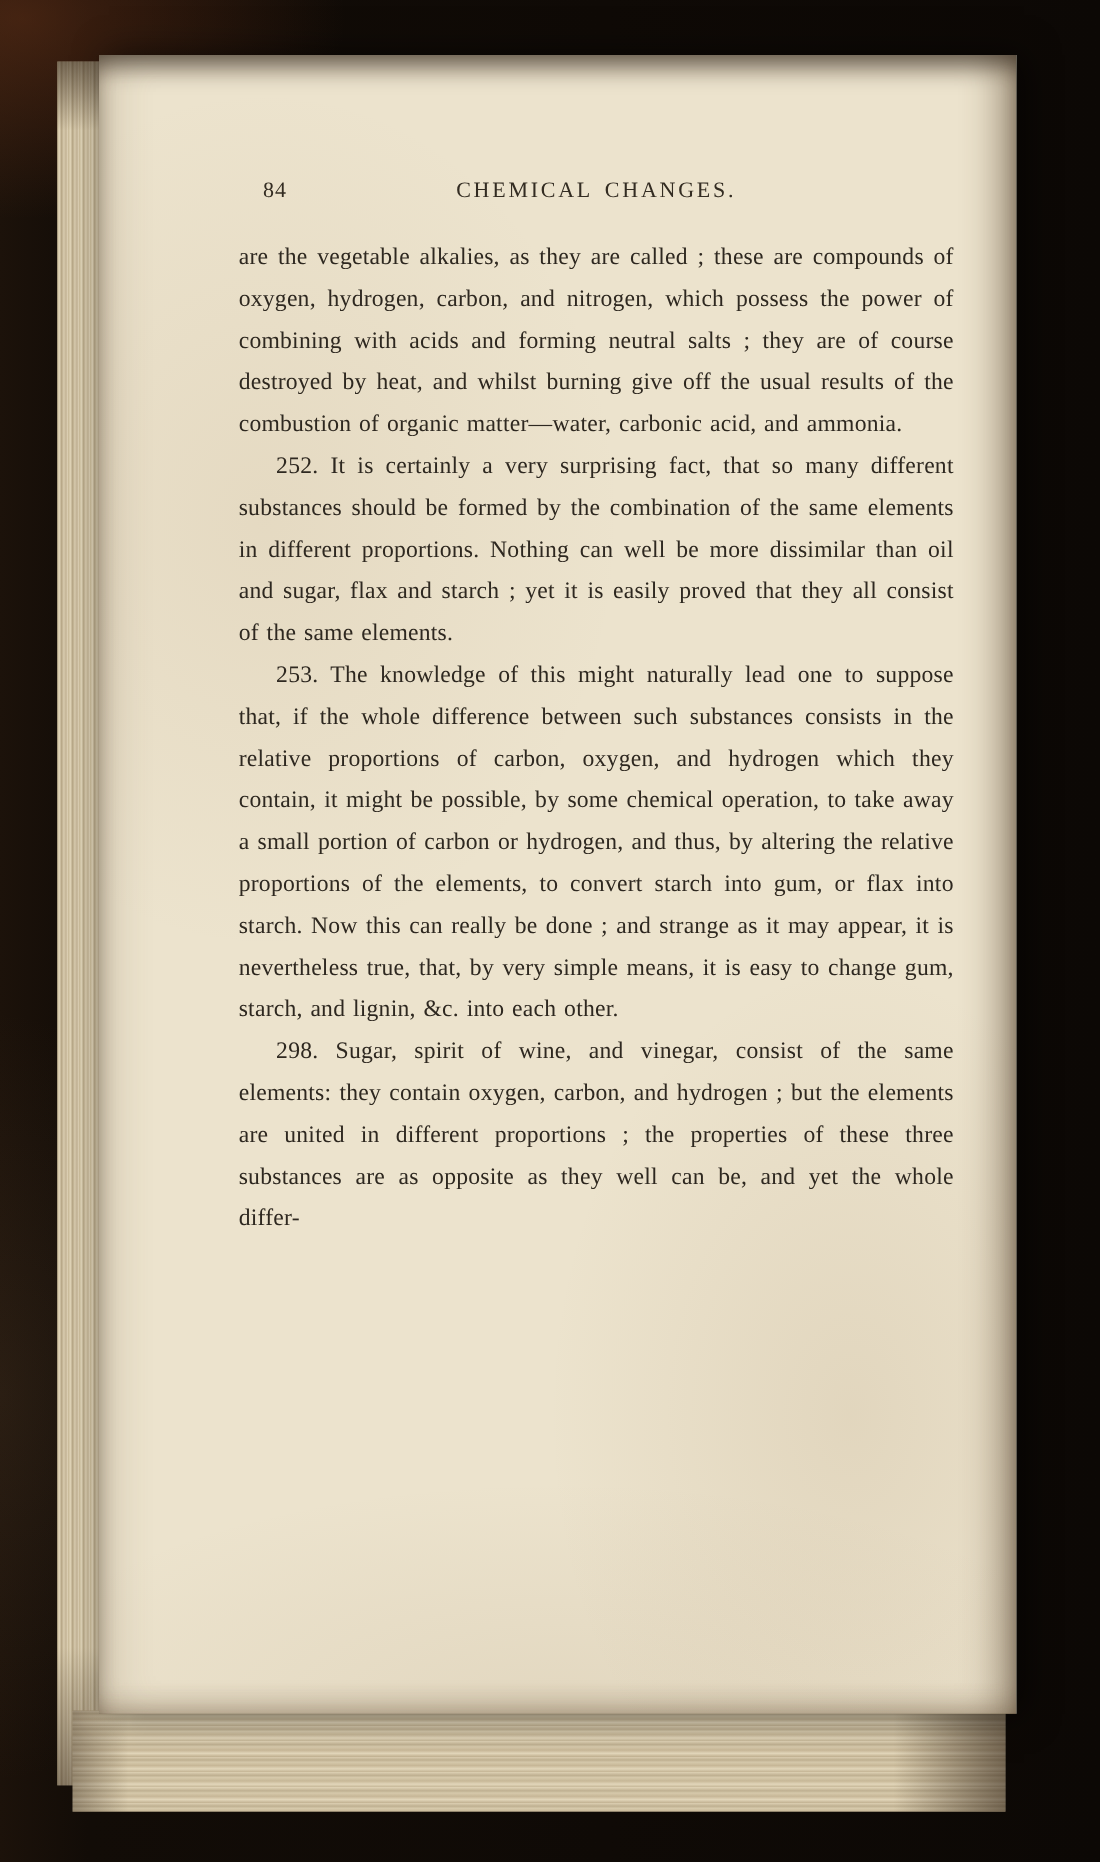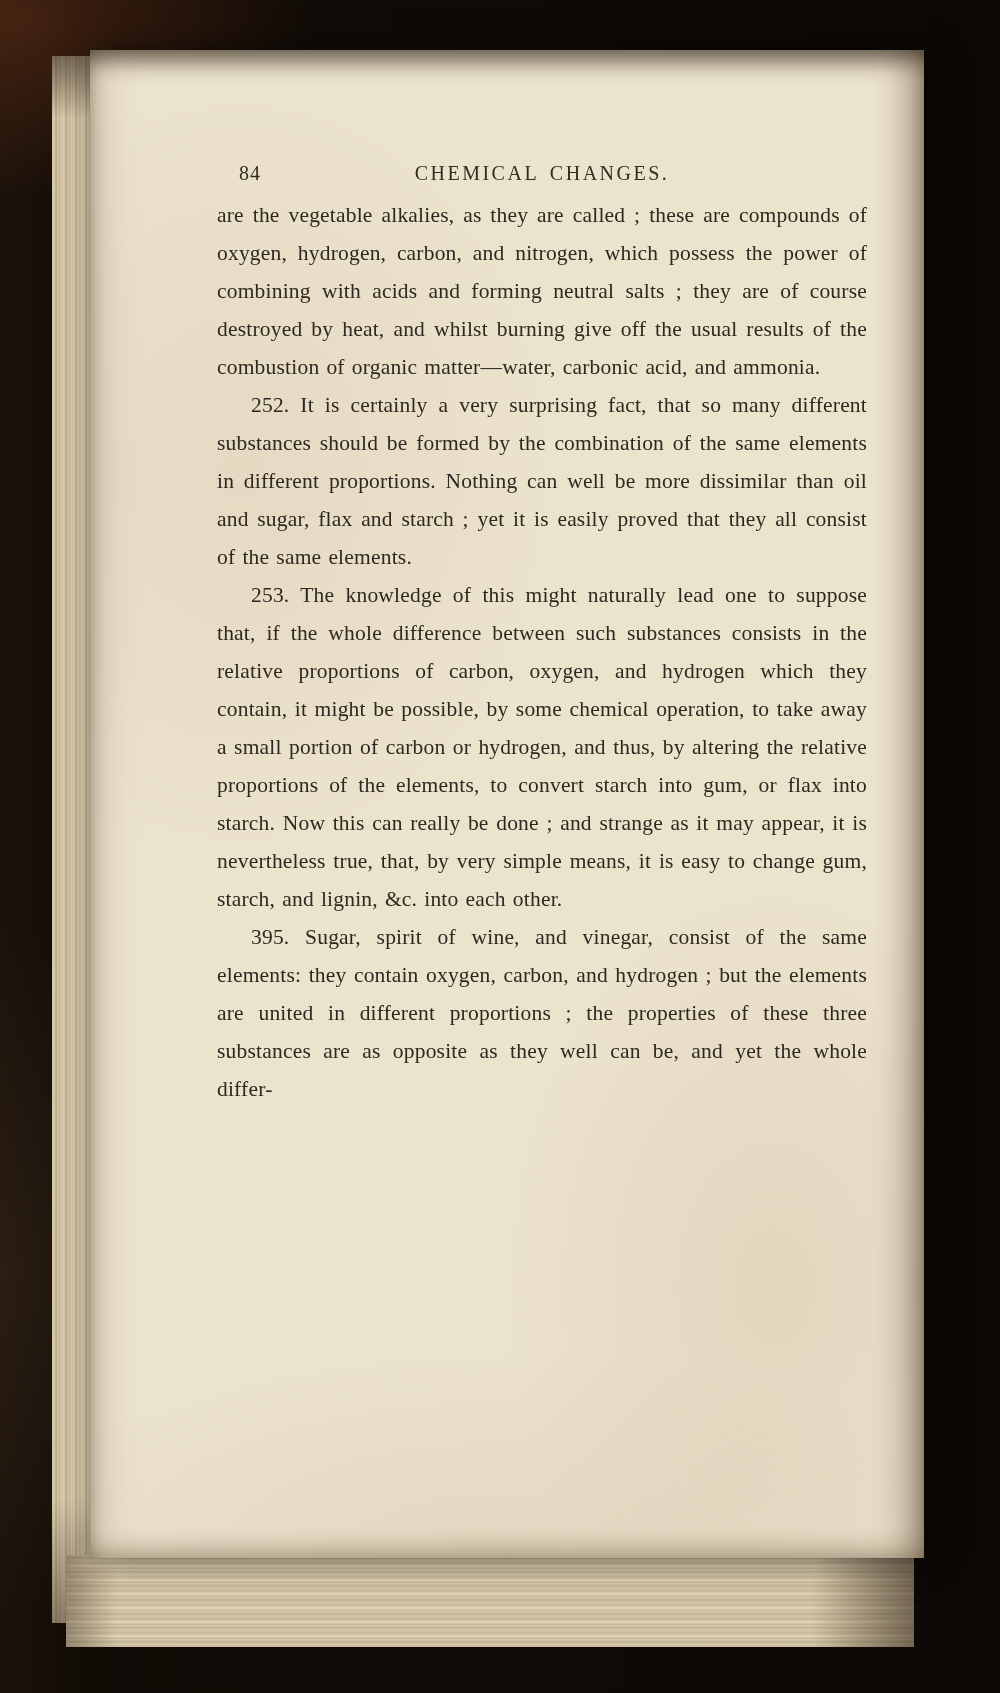--- a/index.html
+++ b/index.html
@@ -85,21 +85,21 @@
     letter-spacing: 1px;
   }
   .head-title {
     font-size: 20px;
     letter-spacing: 2.5px;
     word-spacing: 4px;
     text-align: right;
   }
 
   .body-text {
-    margin-top: 8px;
+    margin-top: 26px;
     color: var(--ink-color, #2e2820);
   }
   .para {
     margin: 0;
     font-size: 21.5px;
     line-height: 38px;
     text-align: justify;
     text-indent: 34px;
     word-spacing: 1.5px;
     letter-spacing: 0.2px;
@@ -121,19 +121,19 @@
 
       <div class="running-header">
         <span class="page-number">84</span>
         <span class="head-title">CHEMICAL CHANGES.</span>
       </div>
 
       <div class="body-text">
         <p class="para first">are the vegetable alkalies, as they are called ; these are compounds of oxygen, hydrogen, carbon, and nitrogen, which possess the power of combining with acids and forming neutral salts ; they are of course destroyed by heat, and whilst burning give off the usual results of the combustion of organic matter—water, carbonic acid, and ammonia.</p>
         <p class="para">252. It is certainly a very surprising fact, that so many different substances should be formed by the combination of the same elements in different proportions. Nothing can well be more dissimilar than oil and sugar, flax and starch ; yet it is easily proved that they all consist of the same elements.</p>
         <p class="para">253. The knowledge of this might naturally lead one to suppose that, if the whole difference between such substances consists in the relative proportions of carbon, oxygen, and hydrogen which they contain, it might be possible, by some chemical operation, to take away a small portion of carbon or hydrogen, and thus, by altering the relative proportions of the elements, to convert starch into gum, or flax into starch. Now this can really be done ; and strange as it may appear, it is nevertheless true, that, by very simple means, it is easy to change gum, starch, and lignin, &amp;c. into each other.</p>
-        <p class="para">395. Sugar, spirit of wine, and vinegar, consist of the same elements: they contain oxygen, carbon, and hydrogen ; but the elements are united in different proportions ; the properties of these three substances are as opposite as they well can be, and yet the whole differ-</p>
+        <p class="para">298. Sugar, spirit of wine, and vinegar, consist of the same elements: they contain oxygen, carbon, and hydrogen ; but the elements are united in different proportions ; the properties of these three substances are as opposite as they well can be, and yet the whole differ-</p>
       </div>
 
     </div>
   </div>
 
 </div>
 
 </body></html>

